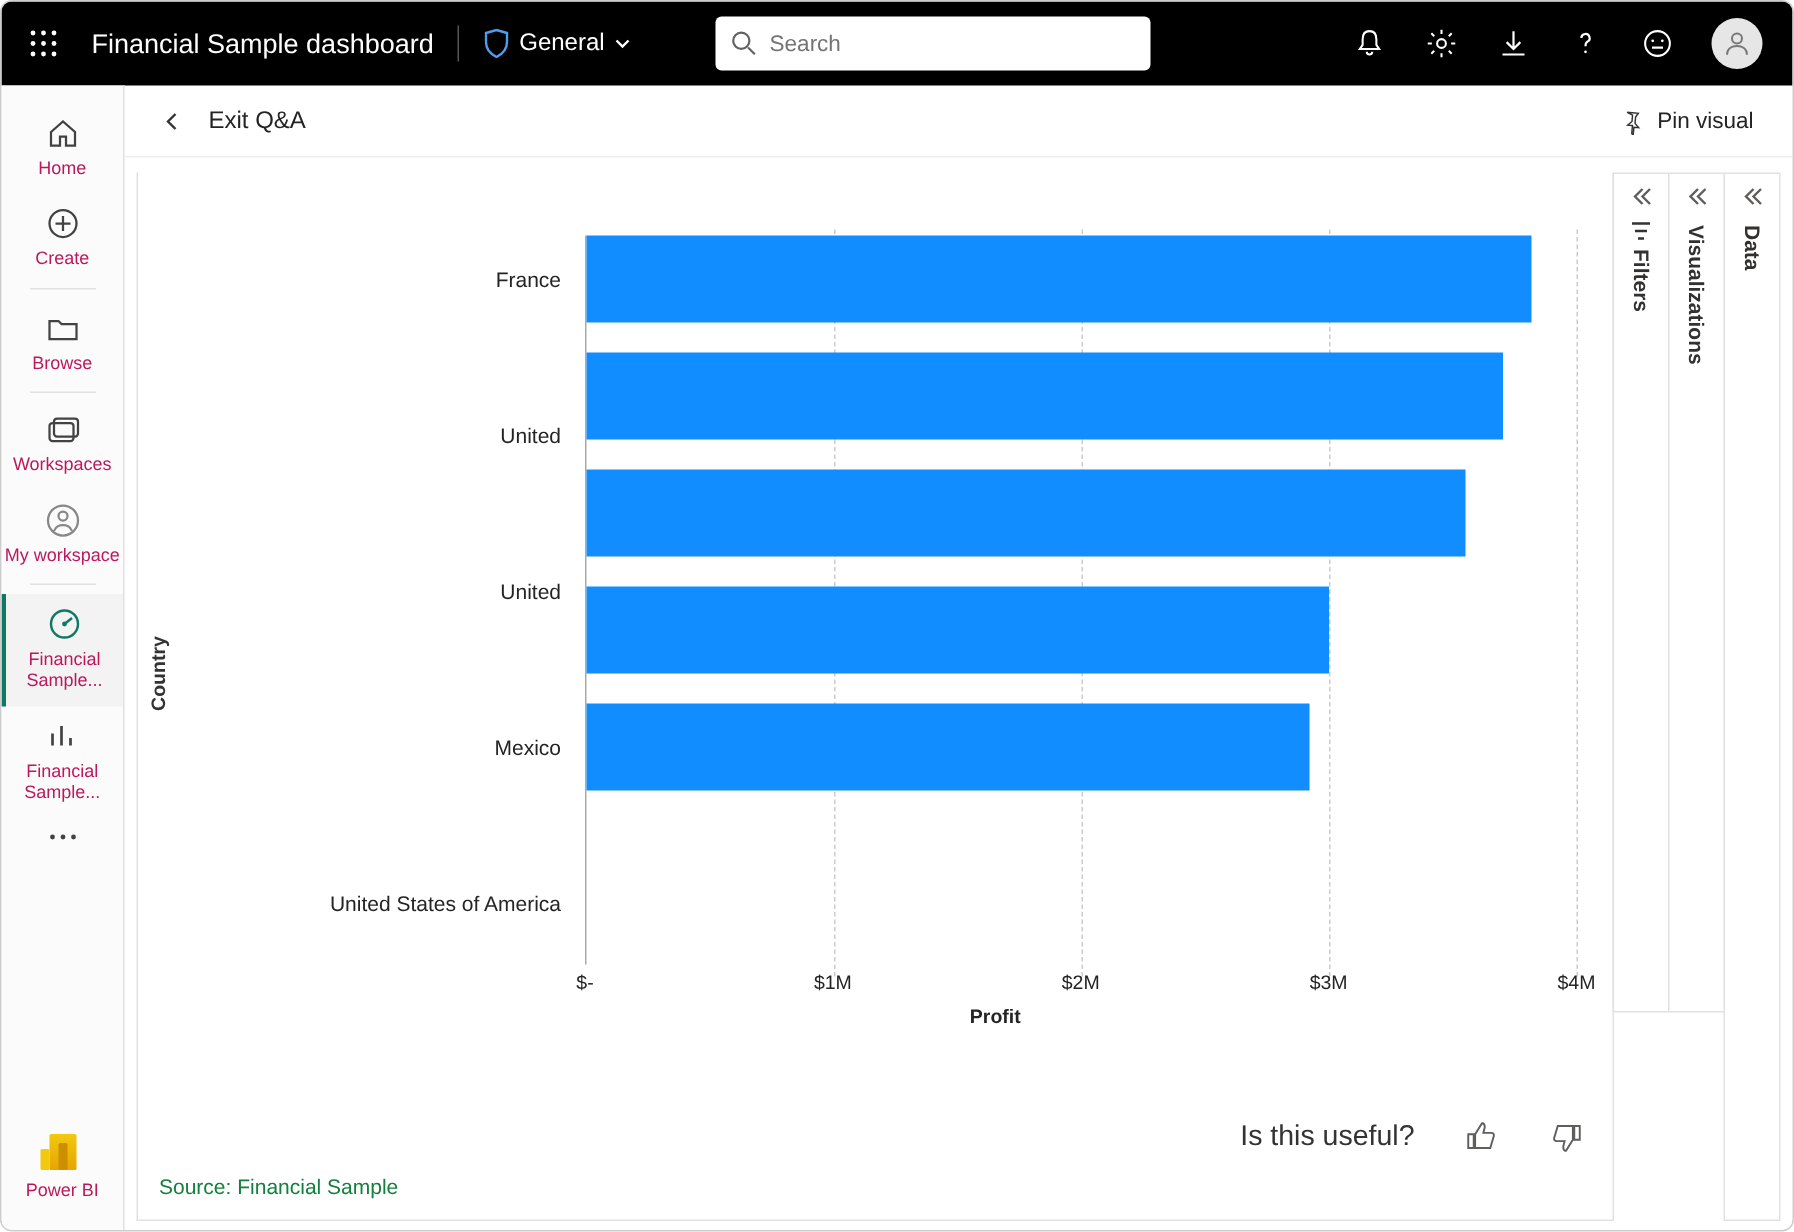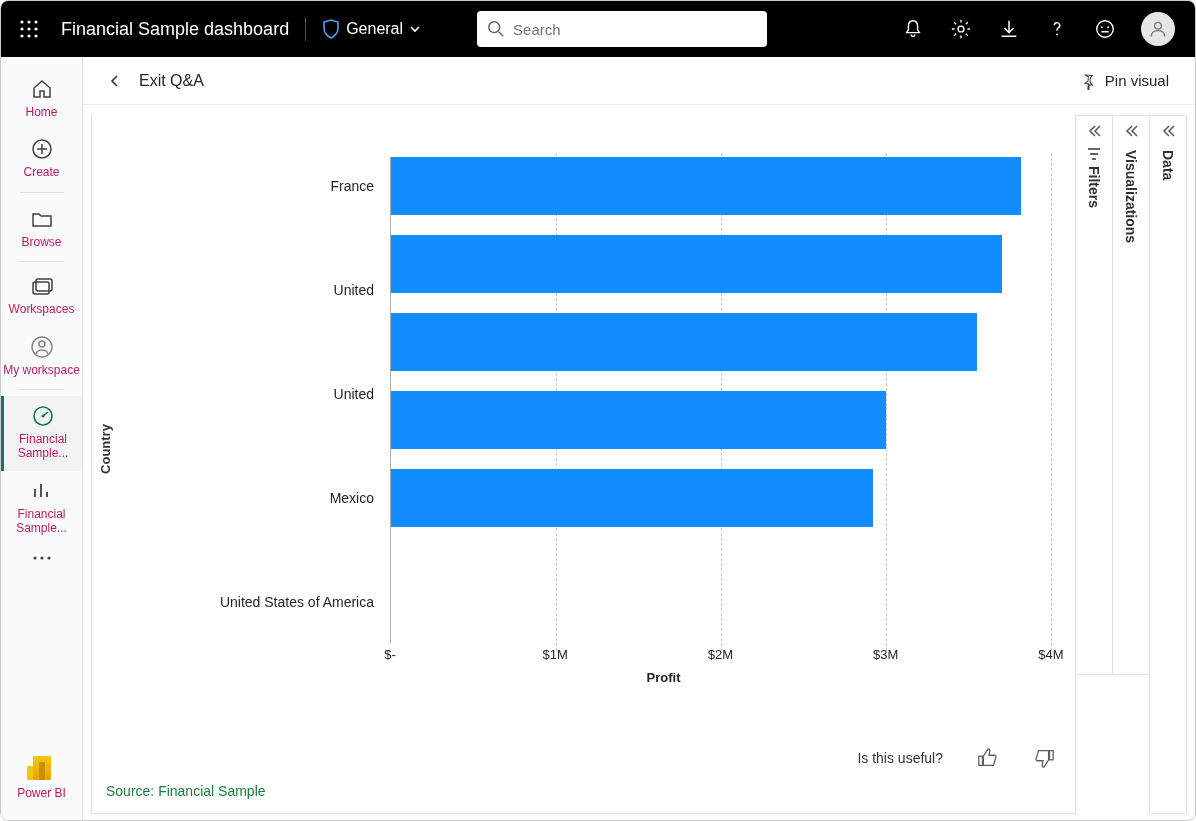--- a/index.html
+++ b/index.html
@@ -51,21 +51,21 @@
   .chart-zone { flex:1; position:relative; display:flex; padding:30px 10px 10px 10px; }
   .ylabel-vert { position:absolute; left:6px; top:50%; transform: translateY(-50%) rotate(180deg); writing-mode: vertical-rl; font-size:13px; font-weight:600; color:#333; }
   .cat-labels { position:absolute; left:30px; top:42px; width:260px; display:flex; flex-direction:column; gap:26px; font-size:14px; text-align:right; padding-right:8px; }
   .cat-labels div { height:58px; display:flex; align-items:center; justify-content:flex-end; margin-bottom:20px;}
   .bars-area { position:absolute; left:298px; right:24px; top:42px; bottom:140px; border-left:1px solid #aaa; }
   .grid-v { position:absolute; top:-4px; bottom:-8px; border-left:1px dashed #ccc; }
   .bar { position:absolute; height:58px; background:#118dff; }
   .xticks { position:absolute; left:298px; right:24px; bottom:116px; height:20px; font-size:13px; }
   .xtick { position:absolute; transform:translateX(-50%); }
   .xlabel { position:absolute; left:50%; transform:translateX(-50%); bottom:98px; font-size:13px; font-weight:600; margin-left:80px; }
-  .useful-row { position:absolute; right:20px; bottom:14px; display:flex; align-items:center; gap:34px; font-size:14px; color:#333; }
+  .useful-row { position:absolute; right:20px; bottom:14px; display:flex; align-items:center; gap:34px; font-size:19px; color:#333; }
   .thumb { cursor:pointer; color:#605e5c; }
   .source-row { padding: 0 0 14px 14px; font-size:14px; color:#15803d; border-top:none; }
 
   
   .rp { width:38px; border:1px solid #e1e1e1; margin-left:-1px; display:flex; flex-direction:column; align-items:center; padding-top:8px; background:#fff; }
   .rp .chev { cursor:pointer; margin-bottom:8px; color:#605e5c; }
   .rp .vlabel { writing-mode: vertical-rl; font-size:14px; font-weight:600; color:#323130; margin-top:4px; }
   .rp.short { height:560px; }
 
   svg { display:block; }

